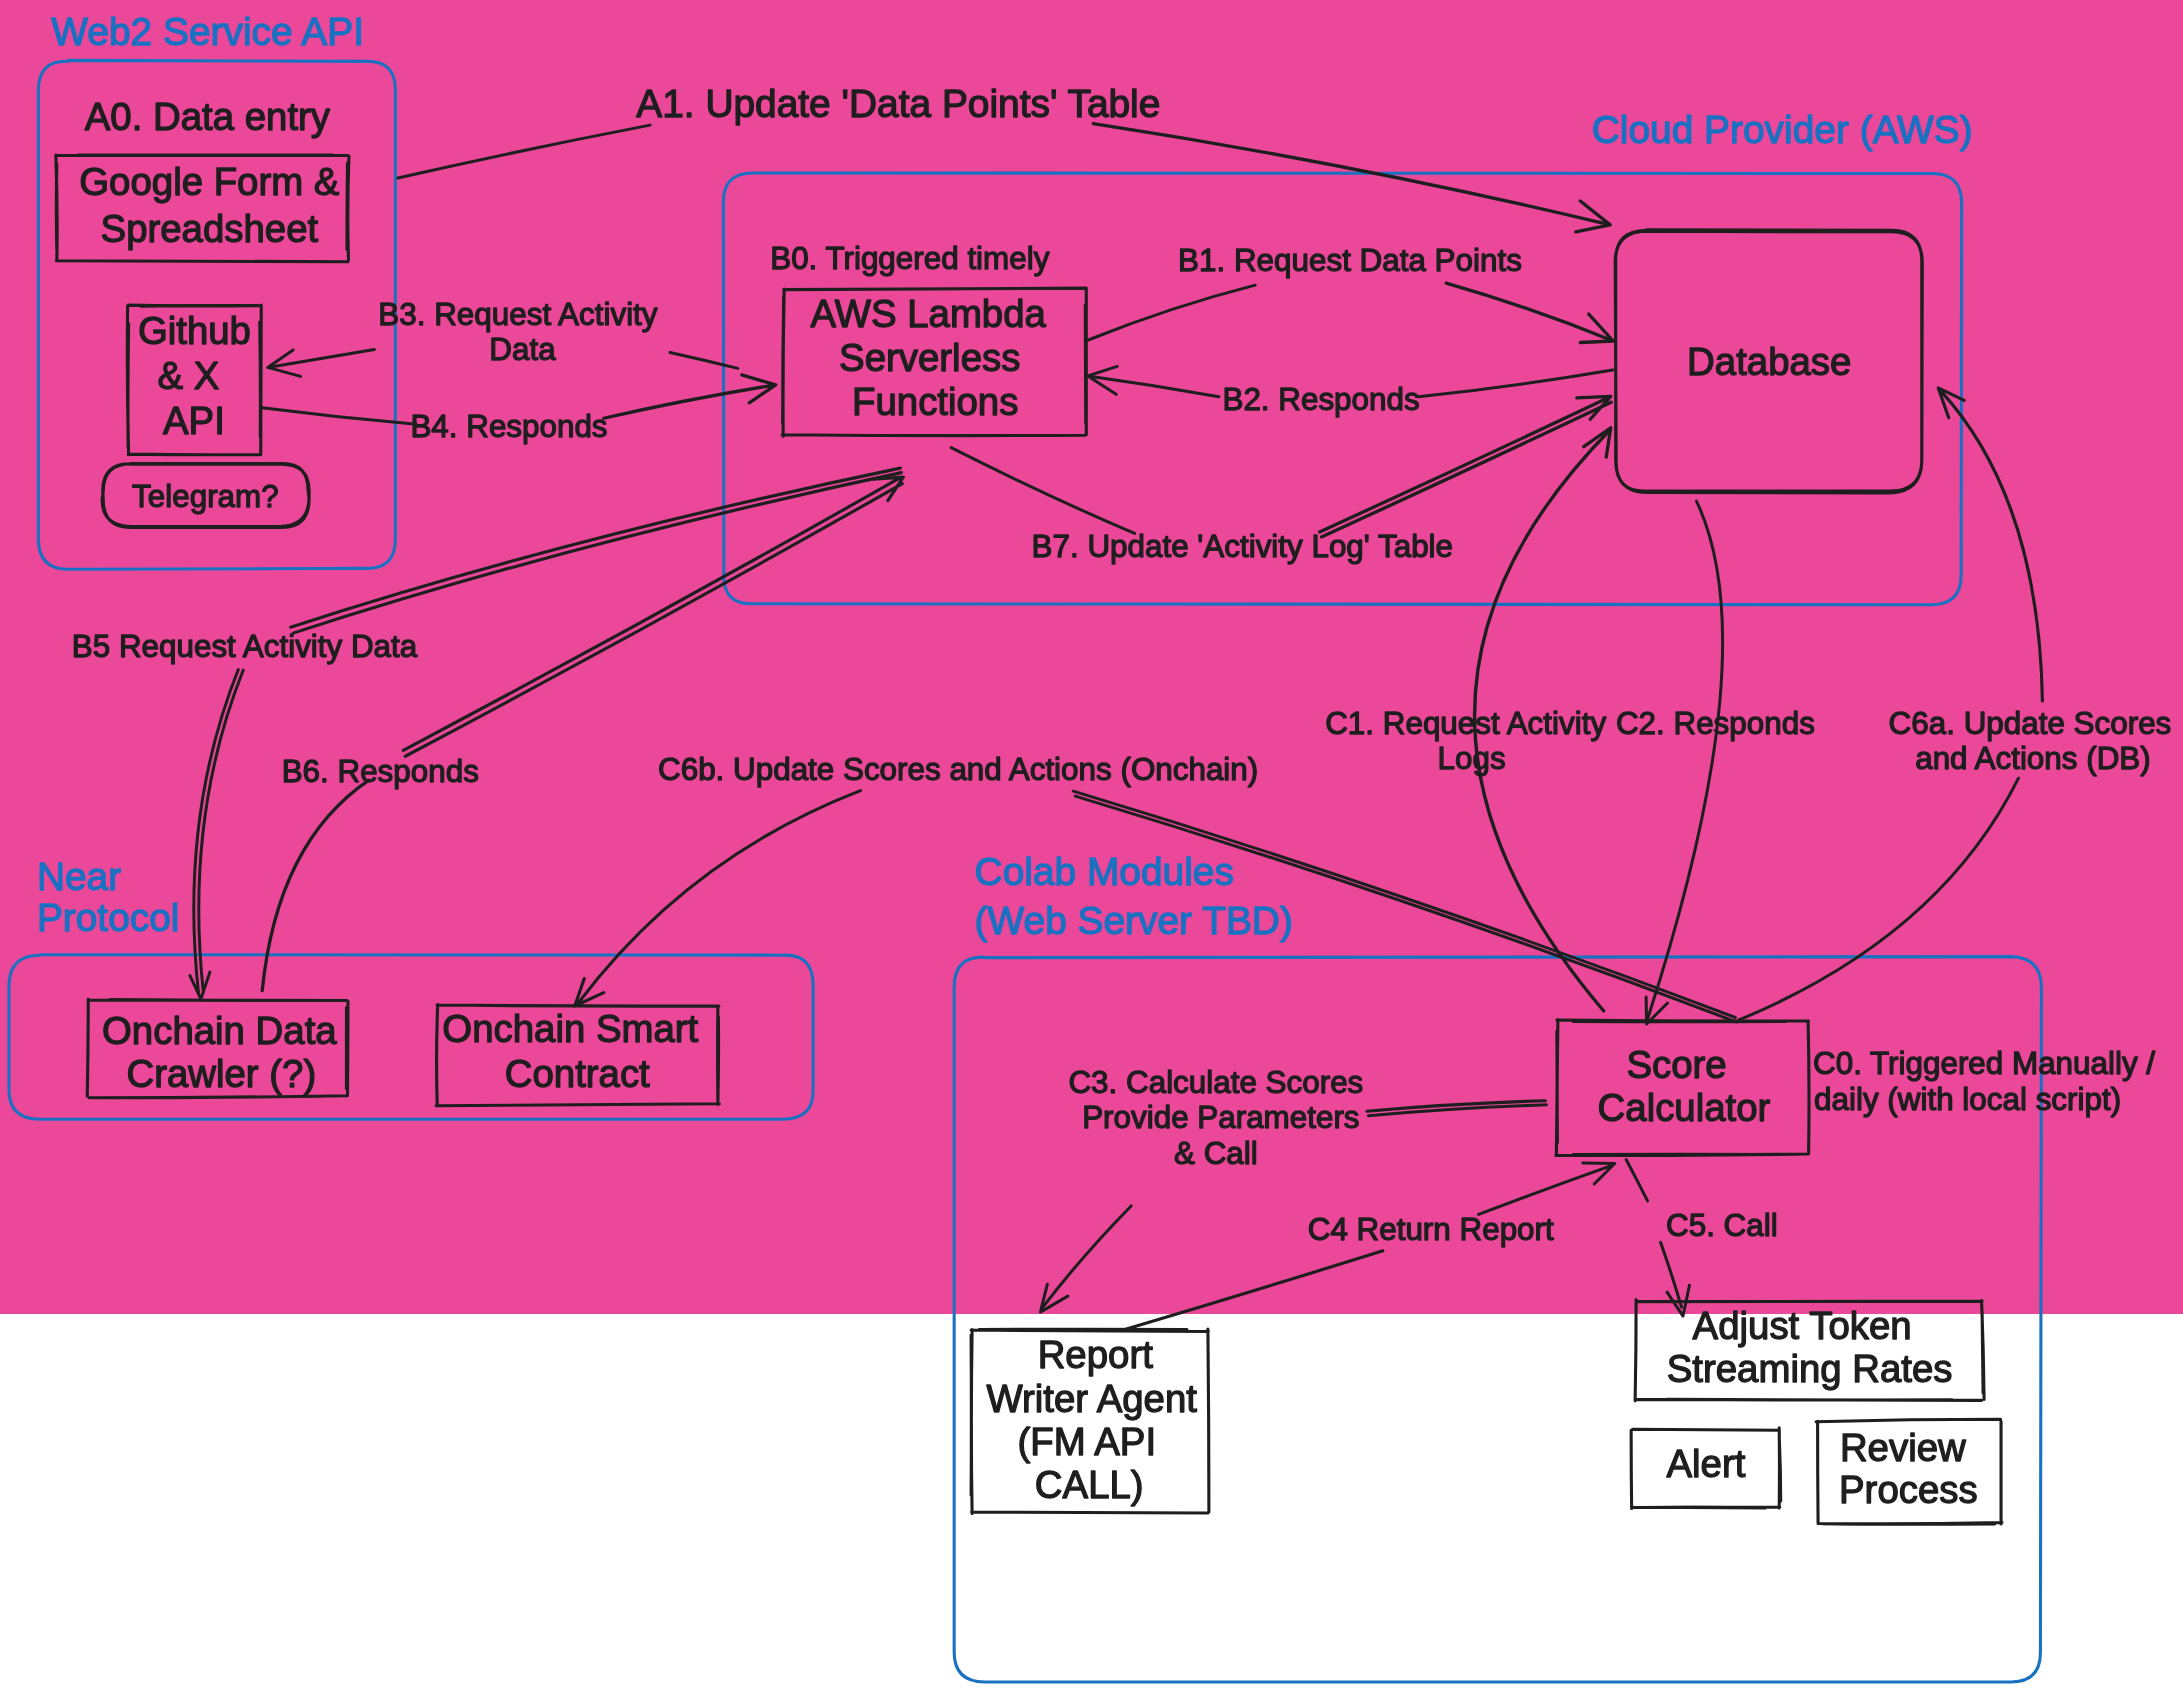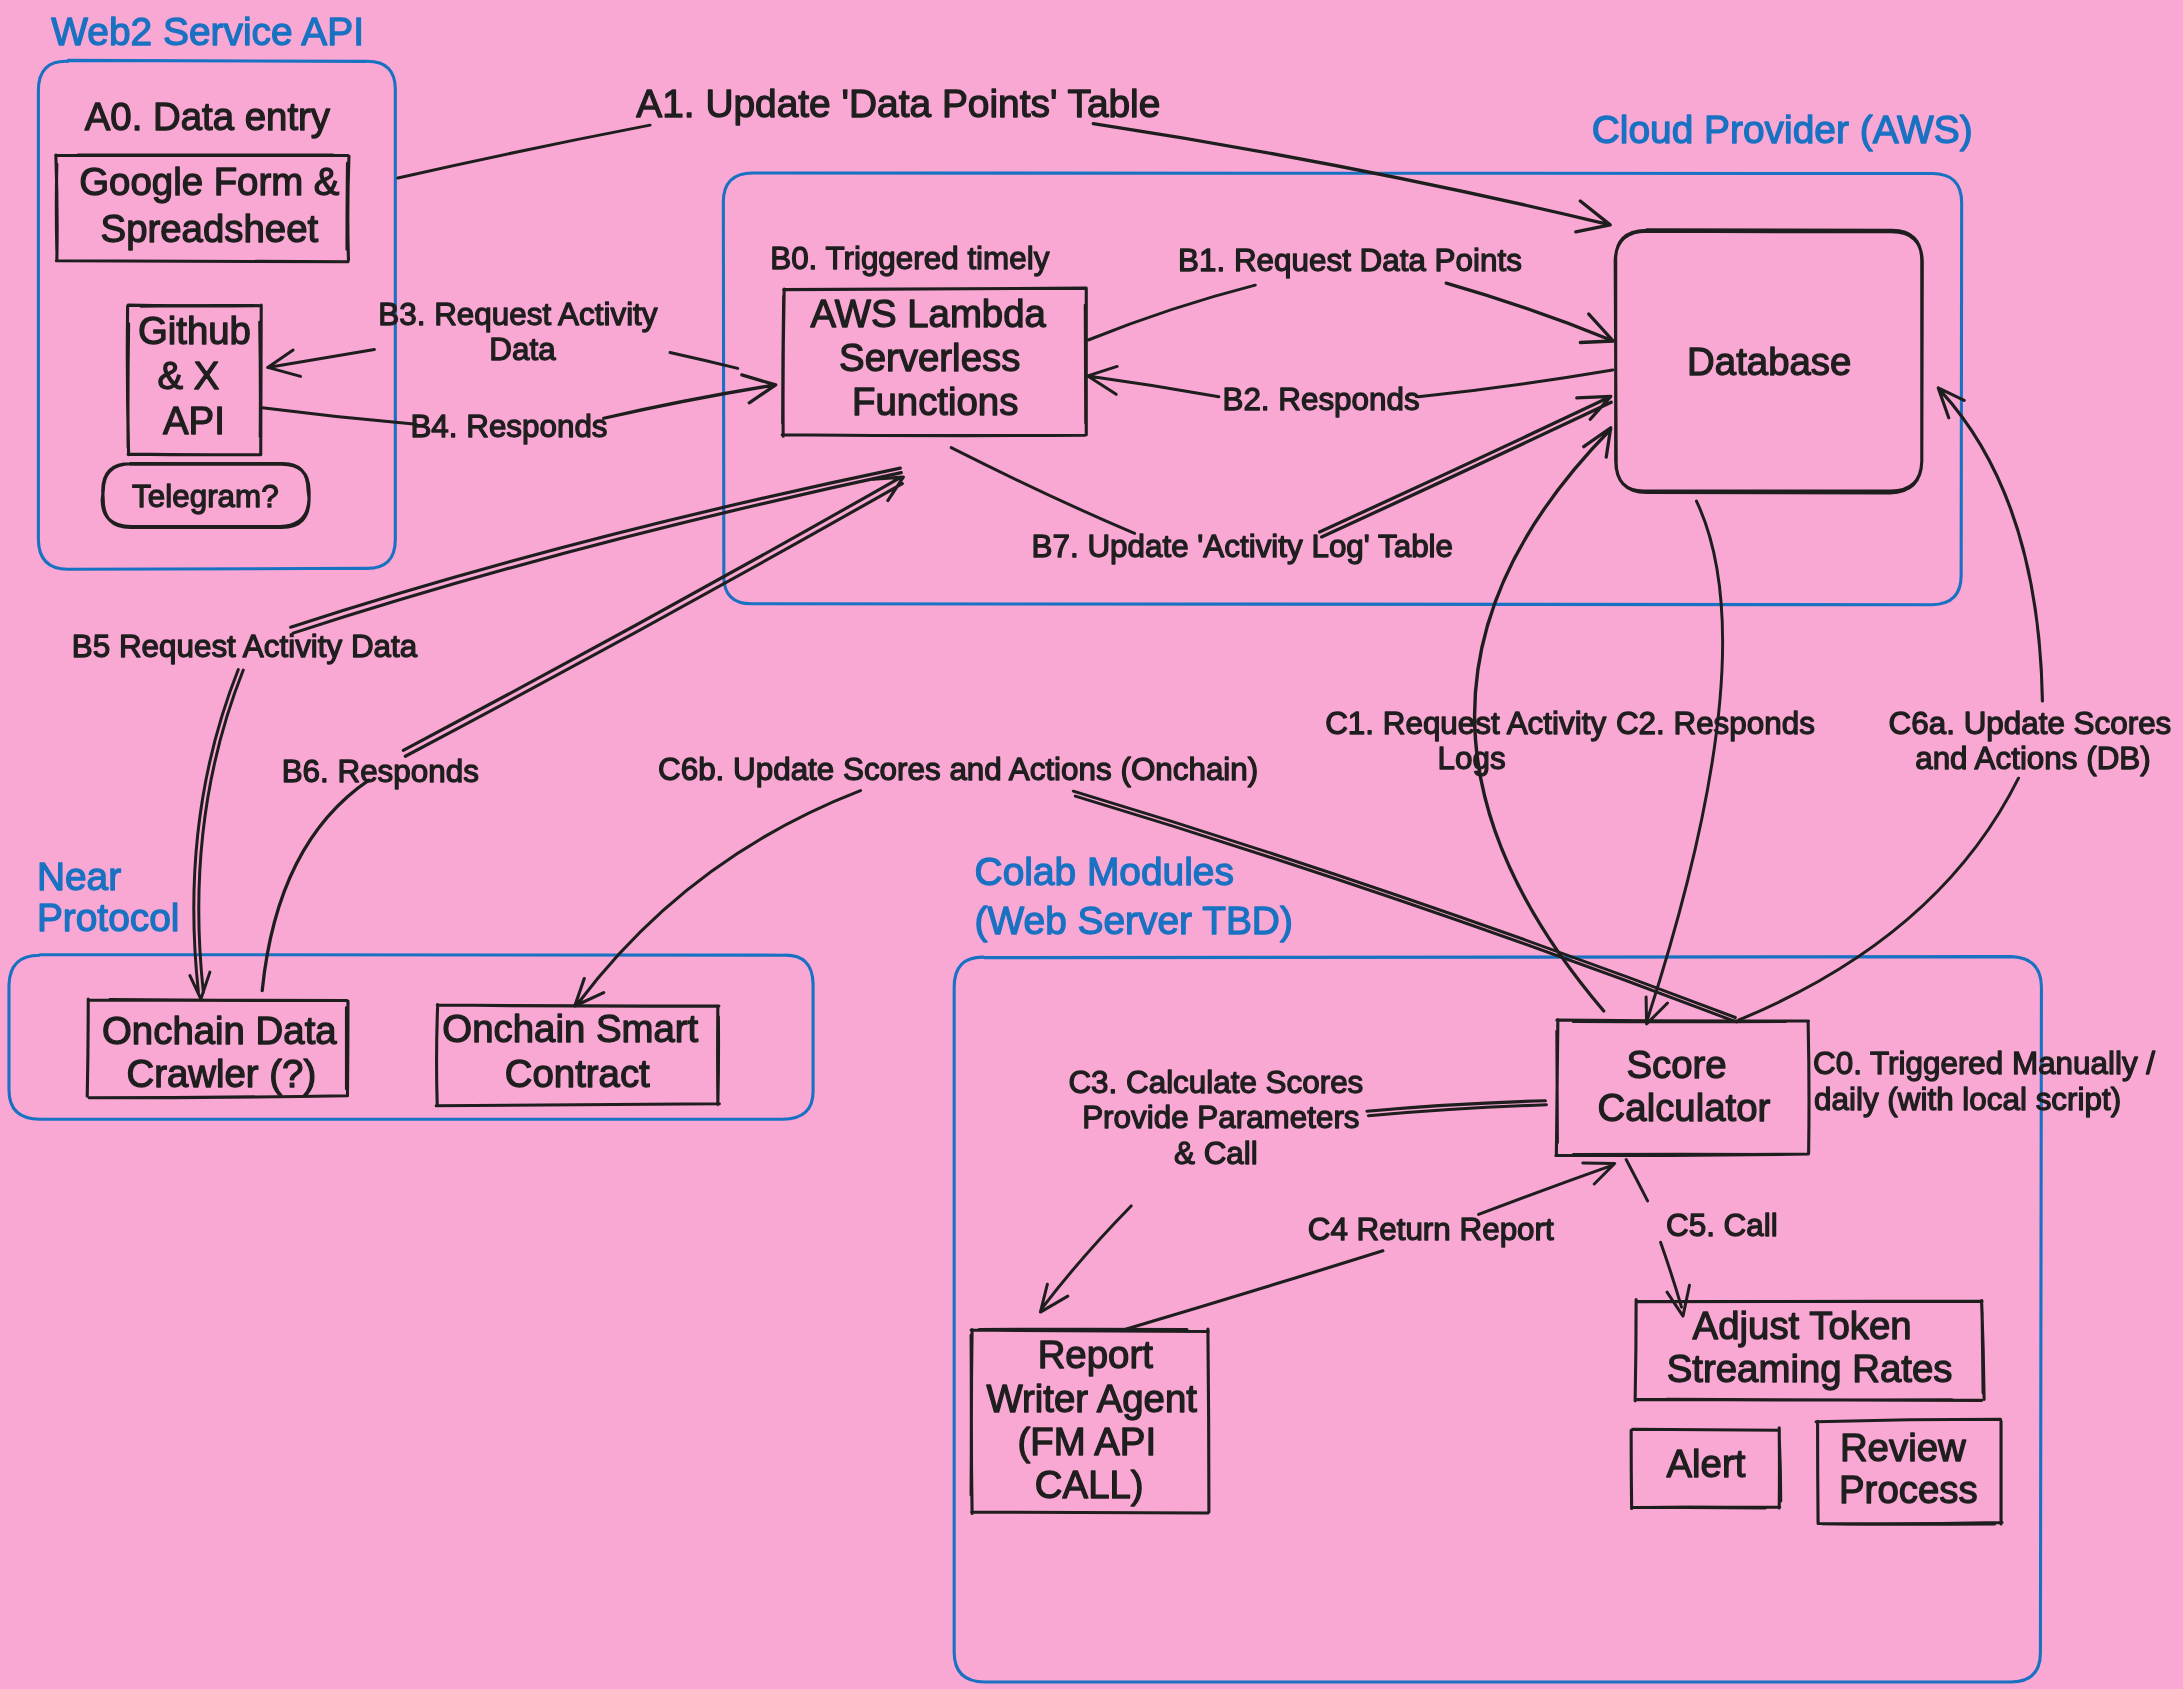--- a/index.html
+++ b/index.html
@@ -1,18 +1,18 @@
 <!DOCTYPE html>
 <html style="font-size:8px"><head>
 <meta charset="utf-8">
 <title>System Architecture Diagram</title>
 <style>
   html,body{margin:0;padding:0;background:#fff;}
   body{width:2183px;height:1689px;overflow:hidden;}
-  #canvas{position:relative;width:2183px;height:1689px;background:#f9a8d4;}
+  #canvas{position:relative;width:2183px;height:1314px;background:#ec4899;}
   svg#art{position:absolute;left:0;top:0;width:2183px;height:1689px;display:block;}
   text{font-family:"Liberation Sans", sans-serif;paint-order:stroke fill;stroke-width:2.6;stroke-linejoin:round;}
   .grp-shape{fill:none;stroke:#1971c2;stroke-linecap:round;stroke-linejoin:round;}
   .box-shape{fill:none;stroke:#1e1e1e;stroke-linecap:round;stroke-linejoin:round;}
   .arrow{fill:none;stroke:#1e1e1e;stroke-linecap:round;stroke-linejoin:round;}
 </style>
 </head>
 <body>
 
 <div id="canvas">

